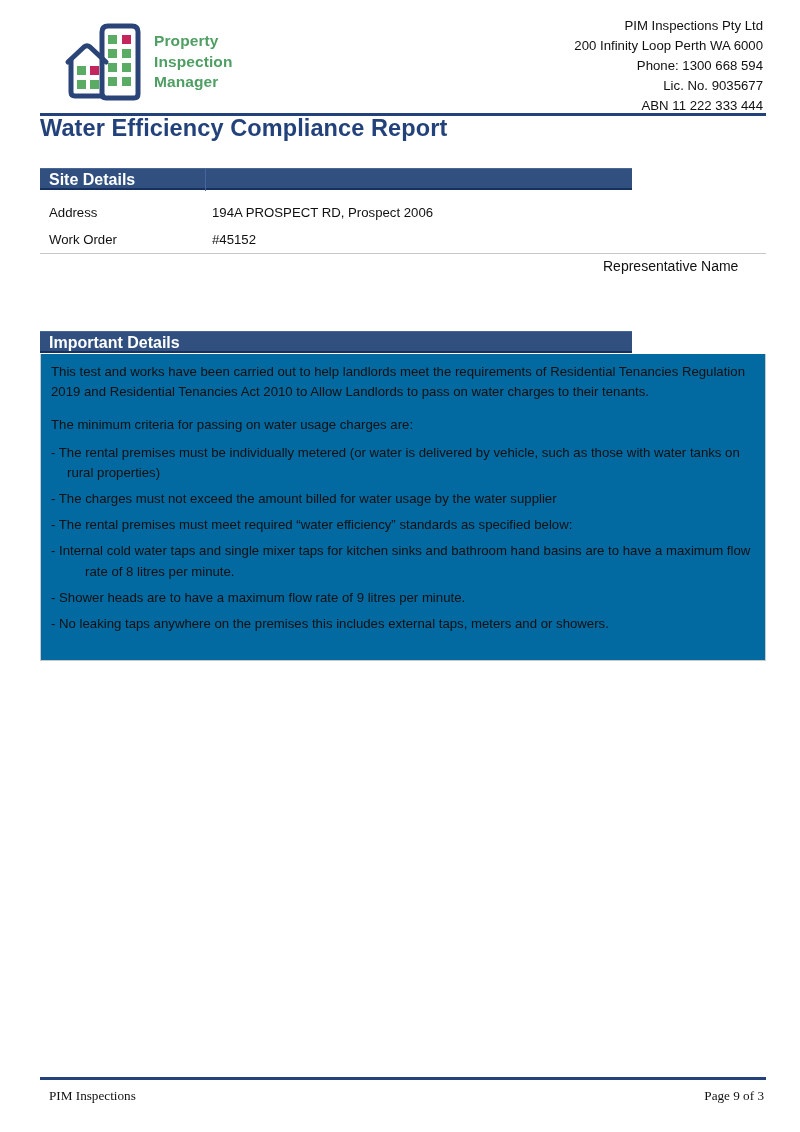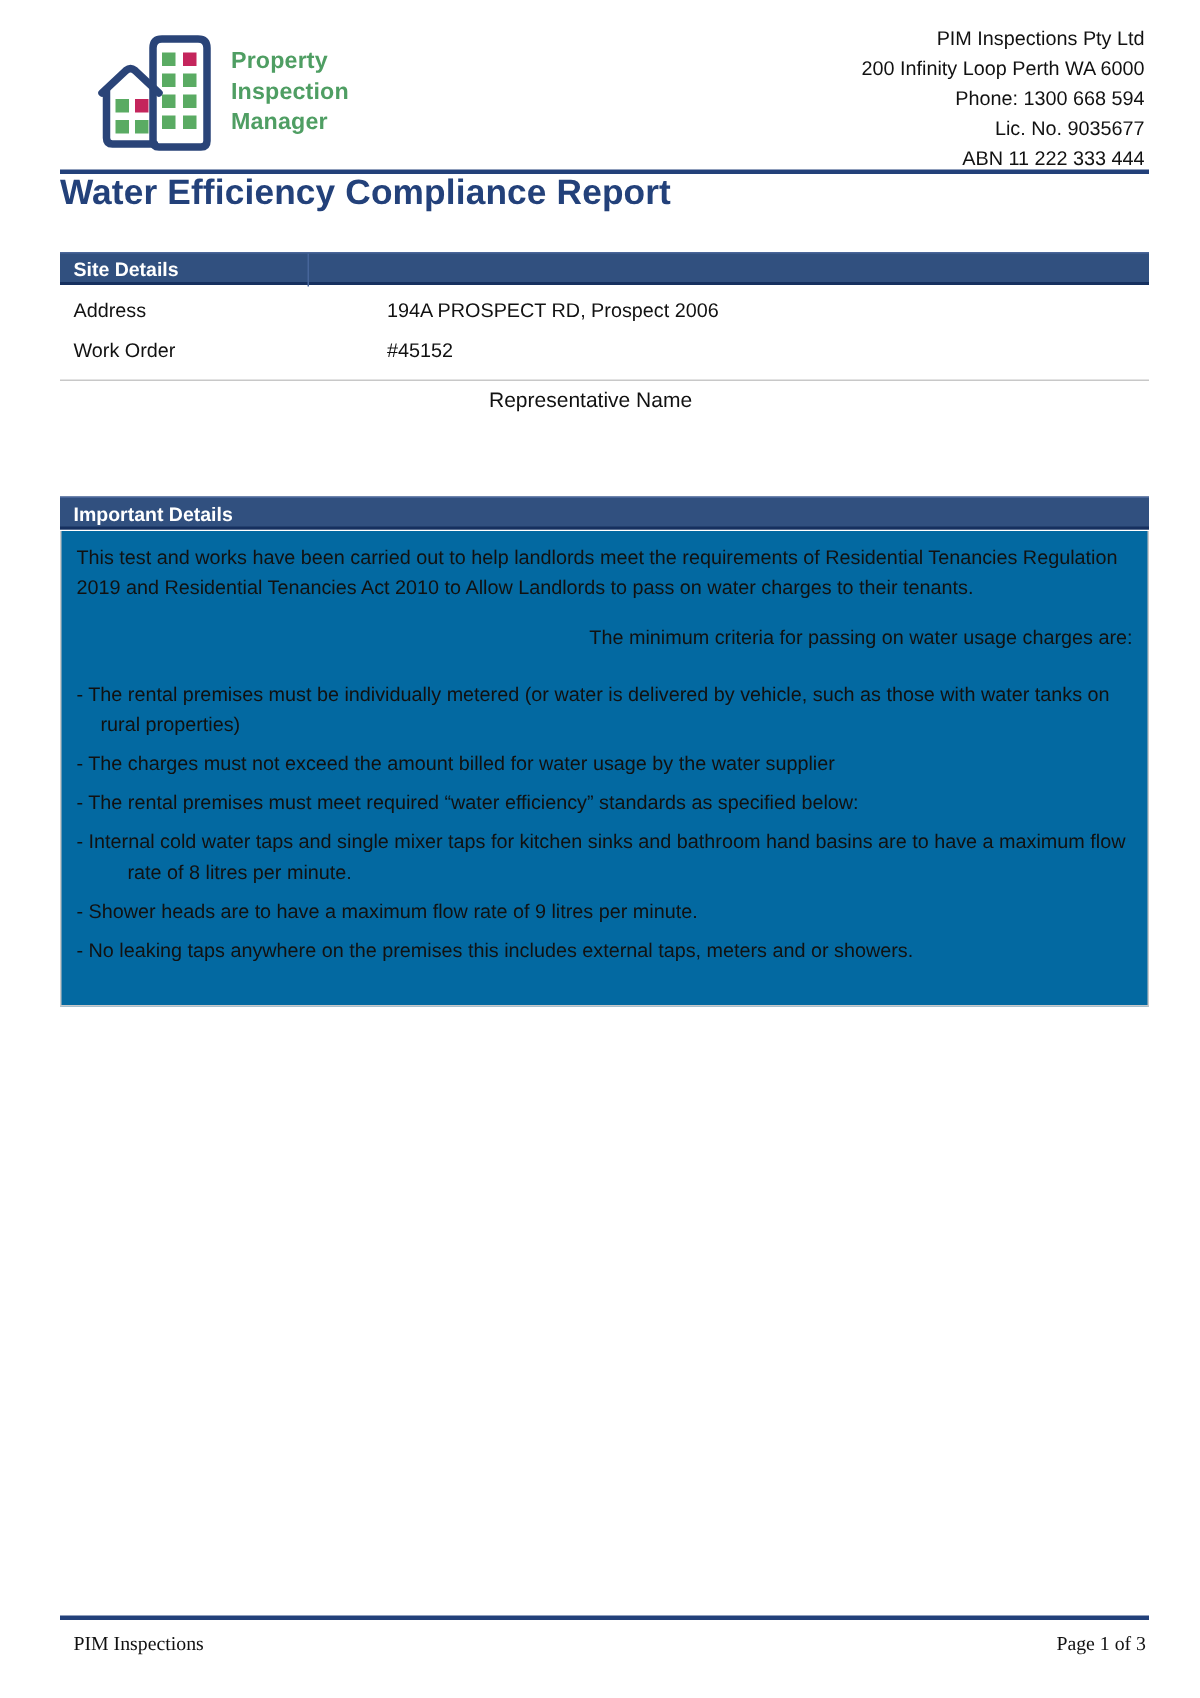--- a/index.html
+++ b/index.html
@@ -79,25 +79,25 @@
     font-size: 23.5px;
     font-weight: bold;
     color: #23417a;
     letter-spacing: 0.1px;
   }
 
   
   .section-bar {
     position: absolute;
     left: 40px;
-    width: 726px;
+    width: 592px;
     height: 22px;
     background: #31507f;
     color: #ffffff;
-    font-size: 13px;
+    font-size: 16px;
     font-weight: bold;
     line-height: 22px;
     box-sizing: border-box;
     padding-left: 9px;
     border-top: 1px solid #4a6699;
     border-bottom: 2px solid #16305f;
   }
   .section-bar .bar-divider {
     position: absolute;
     left: 165px;
@@ -109,23 +109,22 @@
 
   
   .site-table {
     position: absolute;
     left: 40px;
     top: 193px;
     width: 726px;
   }
   .site-row {
     display: flex;
-    align-items: center;
+    align-items: flex-end;
     height: 27px;
-    gap: 46px;
   }
   .site-row .cell-label {
     width: 172px;
     flex: 0 0 172px;
     padding-left: 9px;
     box-sizing: border-box;
     font-size: 13.2px;
     color: #111111;
   }
   .site-row .cell-value {
@@ -152,21 +151,21 @@
     border-top: none;
     background: #0369a1;
     padding: 8px 10px 10px 10px;
   }
   .para {
     font-size: 13.2px;
     line-height: 1.52;
     color: #111111;
     margin: 0 0 13px 0;
   }
-  .para.tight { margin-bottom: 18px; text-align: right; }
+  .para.tight { margin-bottom: 8px; }
   .bullet {
     font-size: 13.2px;
     line-height: 1.52;
     color: #111111;
     margin: 0 0 6px 0;
     padding-left: 0;
   }
   .bullet.indent-wrap {
     padding-left: 16px;
     text-indent: -16px;
@@ -284,16 +283,16 @@
     <p class="bullet indent-wrap">- The charges must not exceed the amount billed for water usage by the water supplier</p>
     <p class="bullet indent-wrap">- The rental premises must meet required “water efficiency” standards as specified below:</p>
     <p class="bullet hanging">- Internal cold water taps and single mixer taps for kitchen sinks and bathroom hand basins are to have a maximum flow rate of 8 litres per minute.</p>
     <p class="bullet indent-wrap">- Shower heads are to have a maximum flow rate of 9 litres per minute.</p>
     <p class="bullet indent-wrap">- No leaking taps anywhere on the premises this includes external taps, meters and or showers.</p>
   </div>
 
   <div class="footer-rule"></div>
   <div class="footer">
     <span class="f-left">PIM Inspections</span>
-    <span class="f-right">Page 1 of 3</span>
+    <span class="f-right">Page 9 of 3</span>
   </div>
 
 </div>
 
 </body></html>

